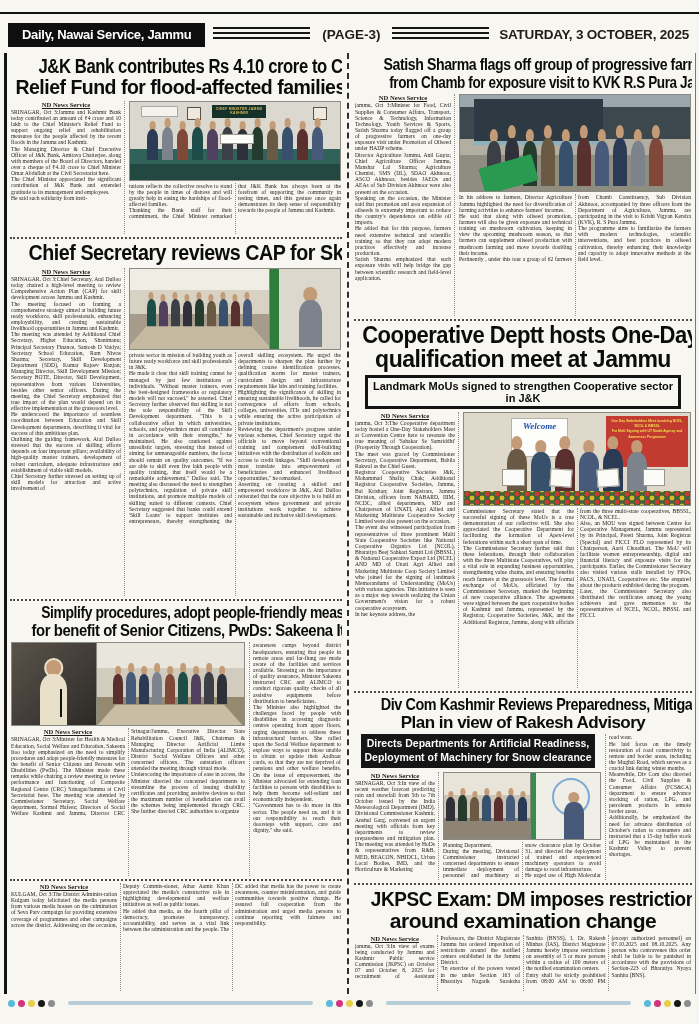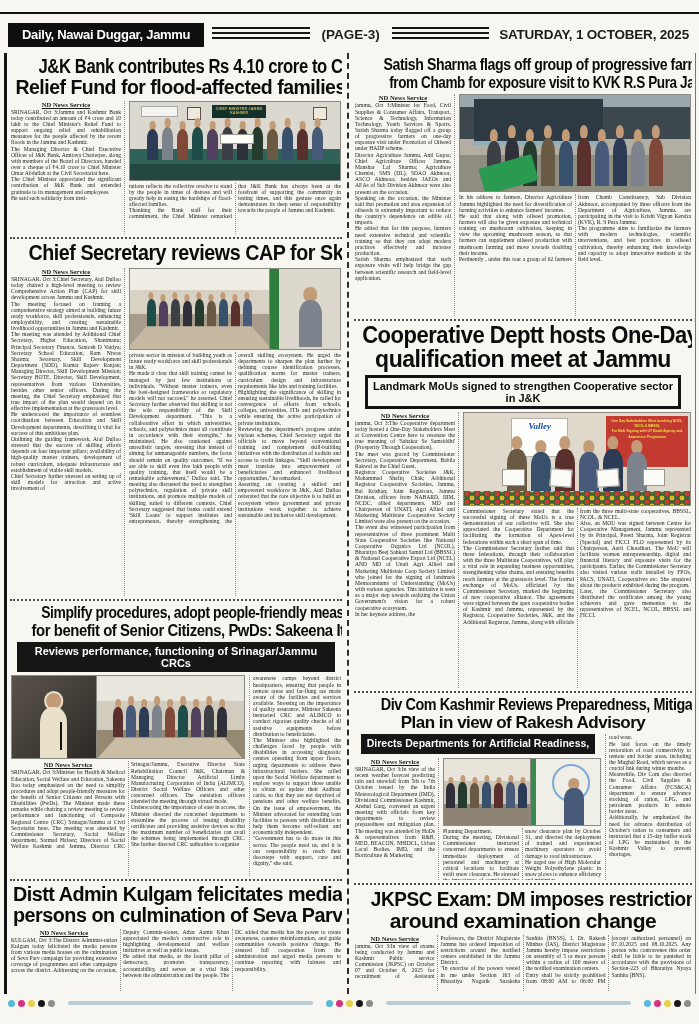--- a/index.html
+++ b/index.html
@@ -107,25 +107,25 @@
   .dc{background:#58b9d8;} .dm{background:#d43380;} .dy{background:#e6cf4b;} .dk{background:#171717;} .dg{background:#8d8d8d;}
   .regbar{flex:1;height:4px;border-radius:3px;background:#b7cdd7;margin:0 10px;}
 </style>
 </head>
 <body>
 
 <div class="page">
   <div class="top-rule"></div>
 
   <header class="masthead">
-    <div class="paper-box">Daily, Nawai Duggar, Jammu</div>
+    <div class="paper-box">Daily, Nawai Service, Jammu</div>
     <div class="stripes"></div>
     <div class="page-no">(PAGE-3)</div>
     <div class="stripes"></div>
-    <div class="mh-date">SATURDAY, 1 OCTOBER, 2025</div>
+    <div class="mh-date">SATURDAY, 3 OCTOBER, 2025</div>
   </header>
 
   <div class="content">
 
     <div class="lcol">
 
       <article style="flex-basis:186px">
         <div class="hl fs20">
           <div class="hl-line" style="transform-origin: center top; transform: scaleX(0.833333);">J&amp;K Bank contributes Rs 4.10 crore to CM's</div>
           <div class="hl-line" style="transform-origin: center top; transform: scaleX(0.973451);">Relief Fund for flood-affected families</div>
@@ -276,21 +276,20 @@
 Asserting on creating a skilled and empowered workforce in J&amp;K, Atal Dulloo reiterated that the core objective is to build an ecosystem where government and private institutions work together to achieve sustainable and inclusive skill development.</div>
           </div>
         </div>
       </article>
 
       <article style="flex-basis:280px">
         <div class="hl fs17">
           <div class="hl-line" style="transform-origin: center top; transform: scaleX(0.816832);">Simplify procedures, adopt people-friendly measures</div>
           <div class="hl-line" style="transform-origin: center top; transform: scaleX(0.875332);">for benefit of Senior Citizens, PwDs: Sakeena Itoo</div>
         </div>
-        <div class="banner-black">Reviews performance, functioning of Srinagar/Jammu CRCs</div>
         <div class="artbody">
           <div class="mainarea" style="flex:0 0 234px">
             <div class="photo p-sakeena">
               <div class="panel-l">
                 <div class="people">
                     <span class="person" style="--c: #2b3a55; height: 86%;">
                       <i class="hd"></i>
                       <i class="bd"></i>
                     </span>
                   </div>
@@ -346,24 +345,20 @@
           </div>
           <div class="sidecol" style="flex:1">
             <div class="bt">awareness camps beyond district headquarters, ensuring that people in remote areas and far-flung are made aware of the facilities and services available. Stressing on the importance of quality assurance, Minister Sakeena instructed CRC and ALIMCO to conduct rigorous quality checks of all assistive equipments before distribution to beneficiaries.
 The Minister also highlighted the challenges faced by people with disabilities in accessing diagnostic centres operating from upper floors, urging departments to address these infrastructural barriers. She called upon the Social Welfare department to explore ways to support those unable to obtain or update their Aadhaar cards, so that they are not deprived of pensions and other welfare benefits. On the issue of empowerment, the Minister advocated for extending loan facilities to persons with disabilities to help them become self-reliant and economically independent.
 "Government has to do more in this sector. The people need us, and it is our responsibility to reach their doorsteps with support, care and dignity," she said.</div>
           </div>
         </div>
       </article>
 
       <article class="last">
-        <div class="hl fs20">
-          <div class="hl-line" style="transform-origin: center top; transform: scaleX(0.988024);">Distt Admin Kulgam felicitates media</div>
-          <div class="hl-line" style="transform-origin: center top; transform: scaleX(0.988024);">persons on culmination of Seva Parv</div>
-        </div>
         <div class="c3" style="flex:1">
           <div class="byline">ND News Service</div>
           <div class="bt">KULGAM, Oct 3:The District Administ-ration Kulgam today felicitated the media persons from various media houses on the culmination of Seva Parv campaign for providing extensive coverage of programmes and other campaigns across the district. Addressing on the occasion, Deputy Commis-sioner, Athar Aamir Khan appreciated the media's constructive role in highlighting developmental and welfare initiatives as well as public issues.
 He added that media, as the fourth pillar of democracy, promotes transparency, accountability, and serves as a vital link between the administration and the people. The DC added that media has the power to create awareness, counter misinformation, and guide communities towards positive change. He assured full cooperation from the administration and urged media persons to continue reporting with fairness and responsibility.</div>
         </div>
       </article>
 
     </div>
 
     <div class="vdiv"></div>
@@ -451,21 +446,21 @@
           <div class="leadcol" style="width:104px">
             <div class="byline">ND News Service</div>
             <div class="bt">jammu, Oct 3:The Cooperative department today hosted a One-Day Stakeholders Meet at Convention Centre here to resonate the true meaning of 'Sahakar Se Samriddhi' (Prosperity Through Cooperation).
 The meet was graced by Commissioner Secretary, Cooperative Department, Babila Rakwal as the Chief Guest.
 Registrar Cooperative Societies J&amp;K, Mohammad Shafiq Chak; Additional Registrar Cooperative Societies, Jammu, Bal Krishan; Joint Registrars, Jammu Division, officers from NABARD, IIIM, NCDC, allied departments, MD and Chairperson of UNATI, Agri Allied and Marketing Multistate Cooperative Society Limited were also present on the occasion.
 The event also witnessed participation from representatives of three prominent Multi State Cooperative Societies like National Cooperative Organics Ltd (NCOL), Bharatiya Beej Sahkari Samiti Ltd (BBSSL) &amp; National Cooperative Export Ltd (NCEL) AND MD of Unati Agri Allied and Marketing Multistate Coop Society Limited who joined for the signing of landmark Memorandums of Understanding (MoUs) with various agencies. This initiative is seen as a major step towards realizing the Union Government's vision for a robust cooperative ecosystem.
 In her keynote address, the</div>
           </div>
           <div class="mainarea">
             <div class="photo p-coop">
-              <div class="welcome">Valley</div>
+              <div class="welcome">Welcome</div>
               <div class="redbanner">
                 <div>One Day Stakeholders Meet involving NCEL, NCOL &amp; BBSSL</div>
                 <div>For MoU Signing with UT Nodal Agency and Awareness Programme</div>
               </div>
               <div class="people">
                   <span class="person" style="--c: #6a5a44; height: 98%;">
                     <i class="hd"></i>
                     <i class="bd"></i>
                   </span>
                   <span class="person" style="--c: #37506b; height: 91%;">
@@ -505,20 +500,21 @@
 
       <article style="flex-basis:192px">
         <div class="hl fs17">
           <div class="hl-line" style="transform-origin: center top; transform: scaleX(0.846348);">Div Com Kashmir Reviews Preparedness, Mitigation</div>
           <div class="hl-line">Plan in view of Rakesh Advisory</div>
         </div>
         <div class="artbody">
           <div class="mainarea" style="flex:1">
             <div class="banner-black two">
               <div>Directs Departments for Artificial Readiness,</div>
+              <div>Deployment of Machinery for Snow clearance</div>
             </div>
             <div class="artbody" style="margin-top:1px">
               <div class="leadcol" style="width:84px">
                 <div class="byline">ND News Service</div>
                 <div class="bt">SRINAGAR, Oct 3:In view of the recent weather forecast predicting rain and snowfall from 5th to 7th October issued by the India Meteorological Department (IMD), Divisional Commissioner Kashmir, Anshul Garg, convened an urgent meeting with officials from key departments to review preparedness and mitigation plan. The meeting was attended by HoDs &amp; representatives from R&amp;B, MED, BEACON, NHIDCL, Urban Local Bodies, IMD, and the Horticulture &amp; Marketing</div>
               </div>
               <div class="mainarea">
                 <div class="photo p-divcom">
                   <div class="panel-l">
                     <div class="people">

